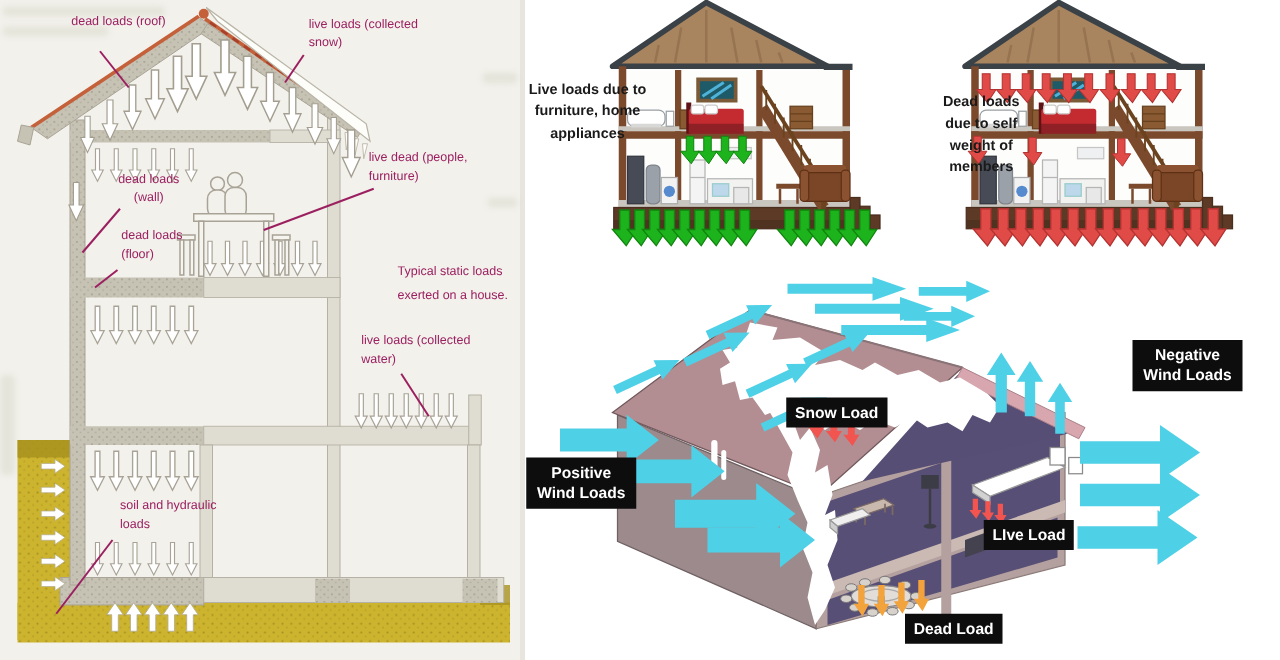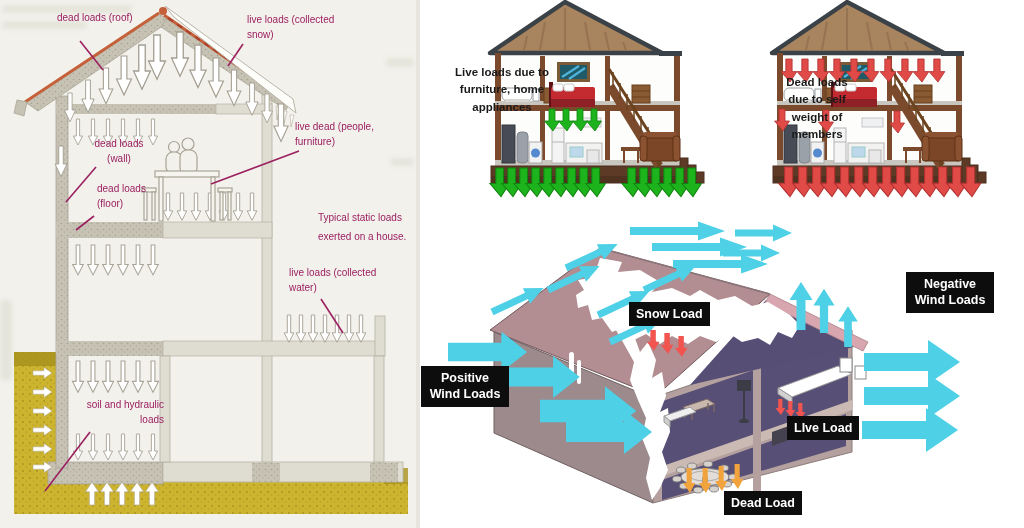--- a/index.html
+++ b/index.html
@@ -16,21 +16,20 @@
   
   .scan-label{
     position:absolute;color:#9b2060;font-size:10px;line-height:1.45;
     font-family:Liberation Sans, sans-serif;
   }
   .scan-caption{line-height:1.85;}
   
   .tr-label{
     position:absolute;color:#1a1a1a;font-weight:bold;font-size:11.5px;line-height:1.5;
     text-align:center;
-    margin-left:32px;
   }
   
   .box-label{
     position:absolute;background:#0d0d0d;color:#ffffff;font-weight:bold;
     font-size:12.5px;line-height:1.3;padding:4px 7px;text-align:center;
   }
   .nowrap{white-space:nowrap;}
 </style>
 </head>
 <body>
@@ -432,22 +431,22 @@
   </g>
 </svg>
 
 <div class="scan-label" style="left:57px;top:11px;width:80px;">dead loads (roof)</div>
 <div class="scan-label" style="left:247px;top:13px;width:92px;">live loads (collected snow)</div>
 <div class="scan-label" style="left:295px;top:120px;width:104px;">live dead (people, furniture)</div>
 <div class="scan-label" style="left:84px;top:137px;width:70px;text-align:center;">dead loads (wall)</div>
 <div class="scan-label" style="left:97px;top:182px;width:70px;">dead loads (floor)</div>
 <div class="scan-label scan-caption" style="left:318px;top:191px;width:92px;margin-top:18px;">Typical static loads exerted on a house.</div>
 <div class="scan-label" style="left:289px;top:266px;width:112px;">live loads (collected water)</div>
-<div class="scan-label" style="left:79px;top:398px;width:85px;text-align:right;">soil and hydraulic loads</div>
+<div class="scan-label" style="left:96px;top:398px;width:85px;">soil and hydraulic loads</div>
 
 <div class="tr-label" style="left:421px;top:64px;width:98px;">Live loads due to furniture, home appliances</div>
 <div class="tr-label" style="left:752px;top:74px;width:66px;">Dead loads due to self weight of members</div>
 
-<div class="box-label nowrap" style="left:629px;top:302px;">Snow Load</div>
+<div class="box-label nowrap" style="left:629px;top:318px;">Snow Load</div>
 <div class="box-label" style="left:421px;top:366px;width:74px;text-align:center;">Positive Wind Loads</div>
 <div class="box-label" style="left:875px;top:272px;width:74px;margin-left:31px;">Negative Wind Loads</div>
 <div class="box-label nowrap" style="left:787px;top:416px;">LIve Load</div>
 <div class="box-label nowrap" style="left:724px;top:491px;">Dead Load</div>
 
 </body></html>

